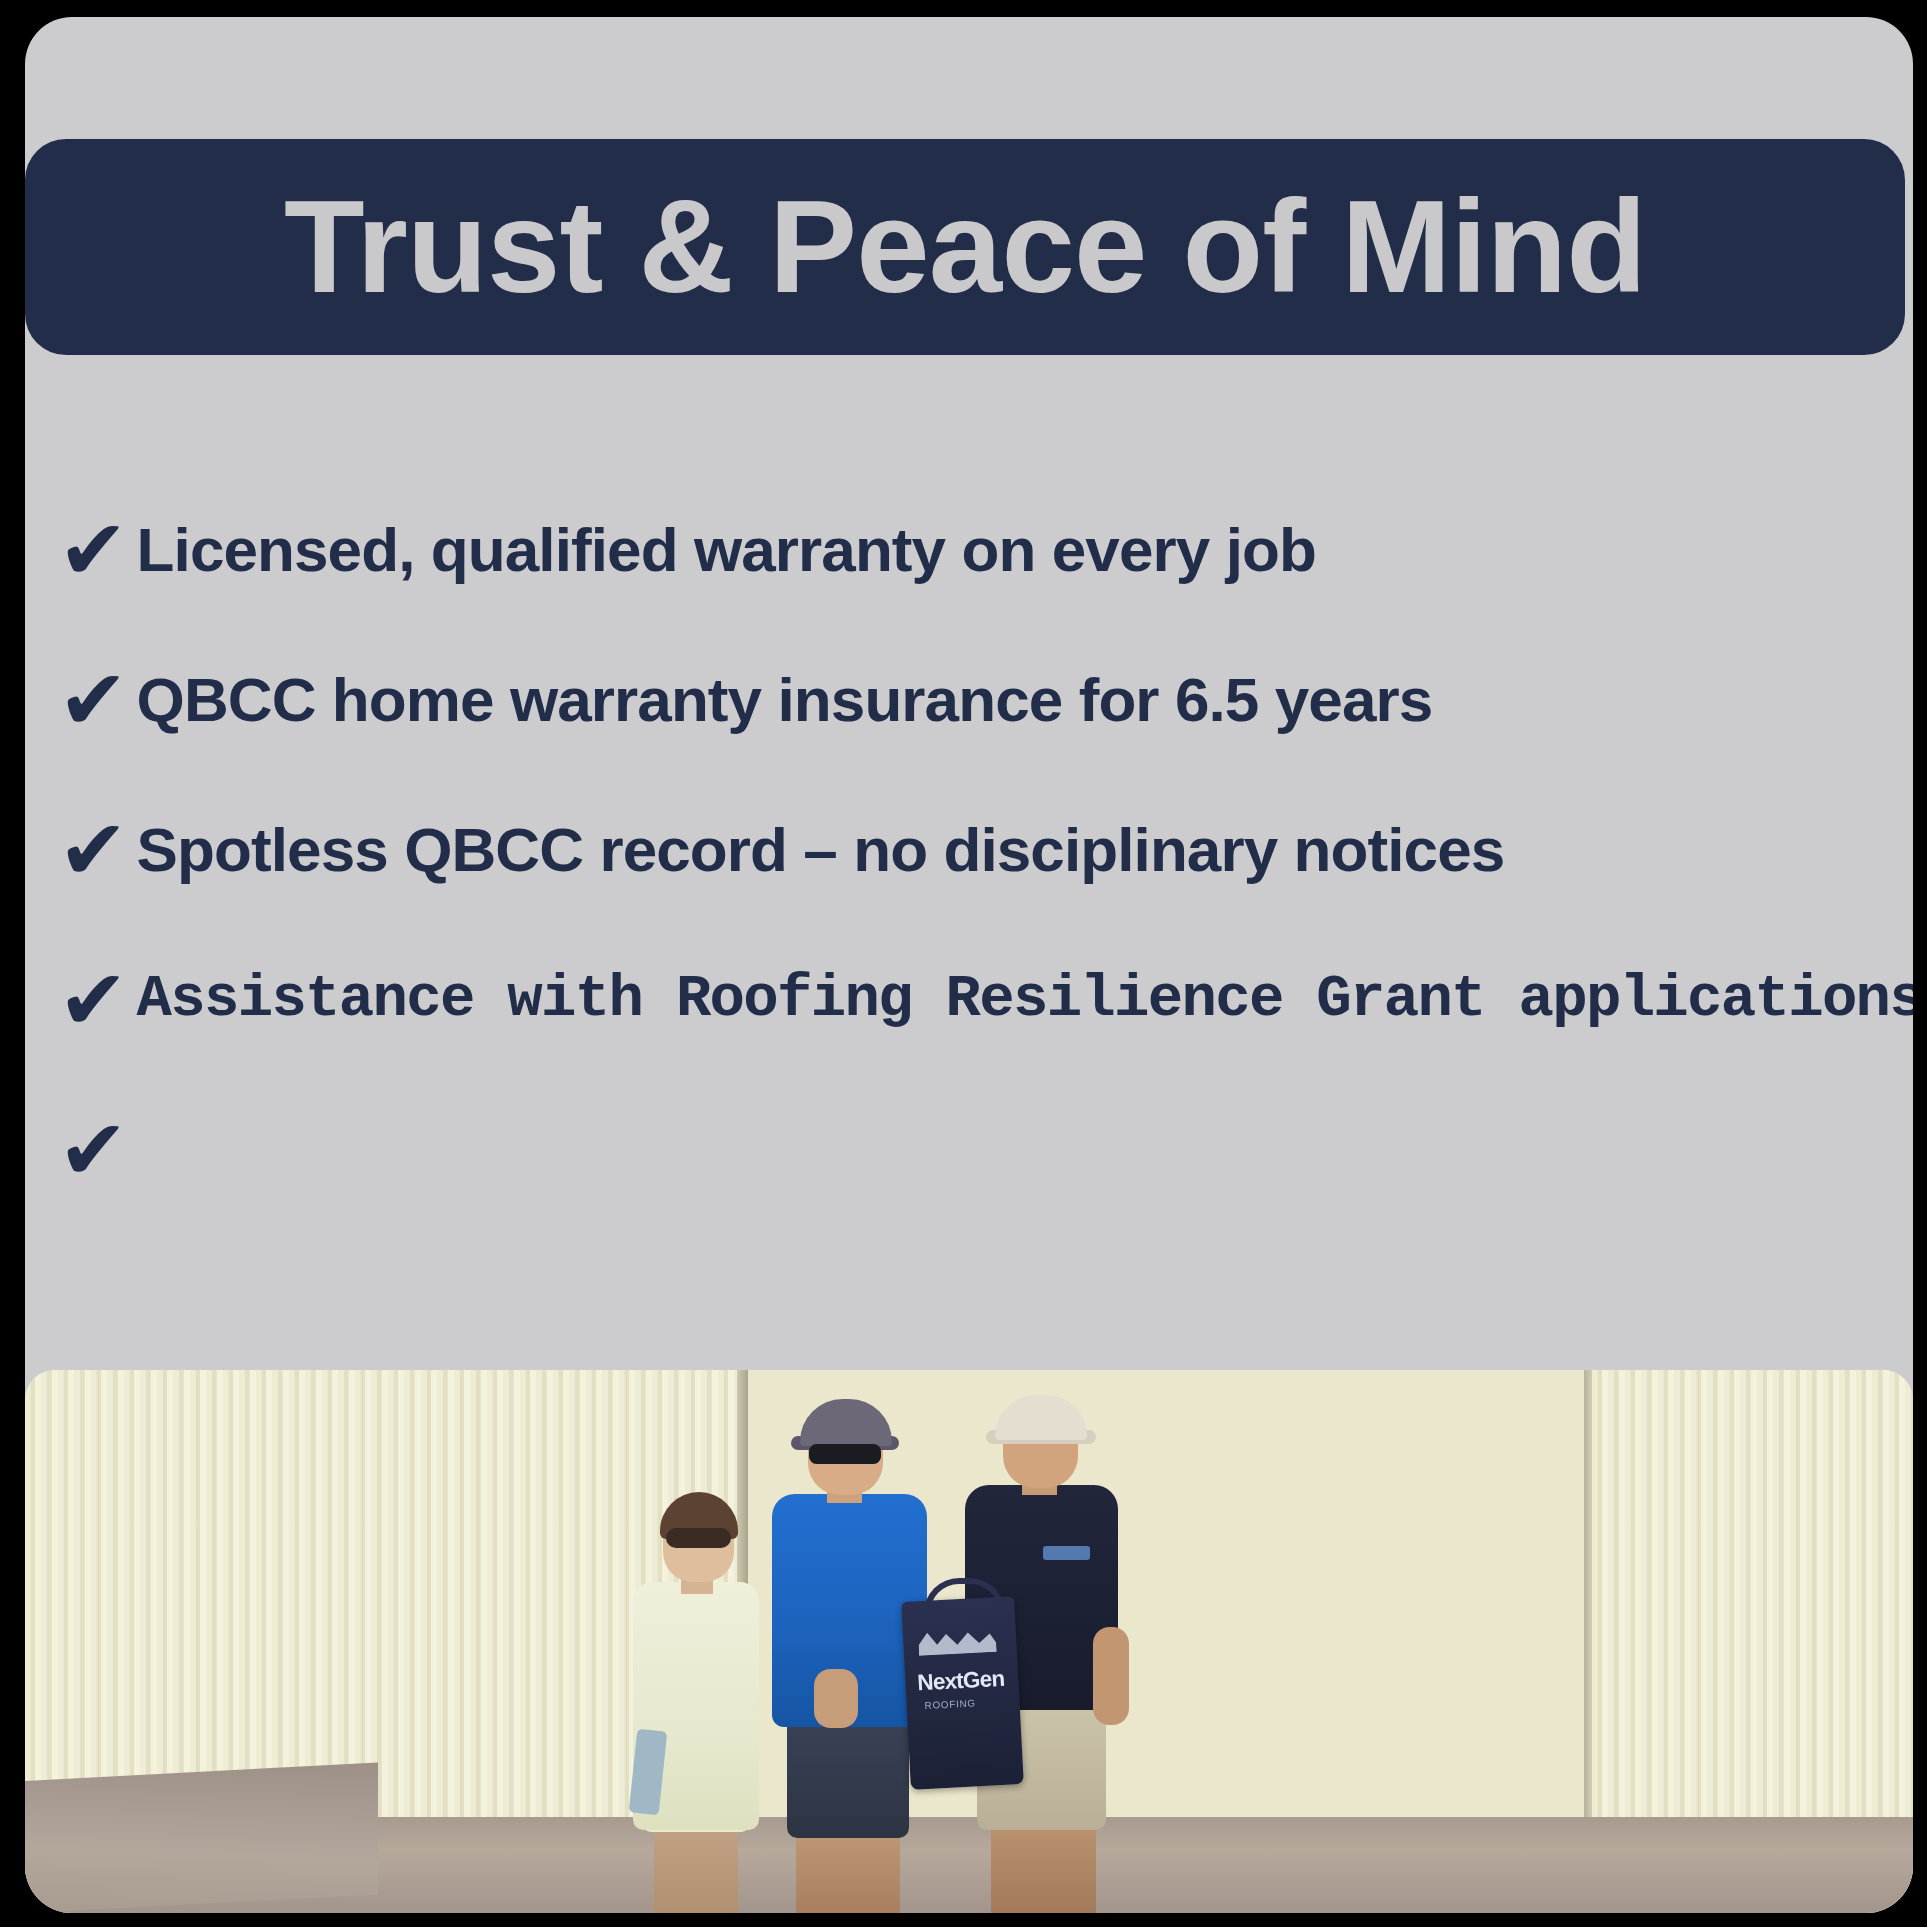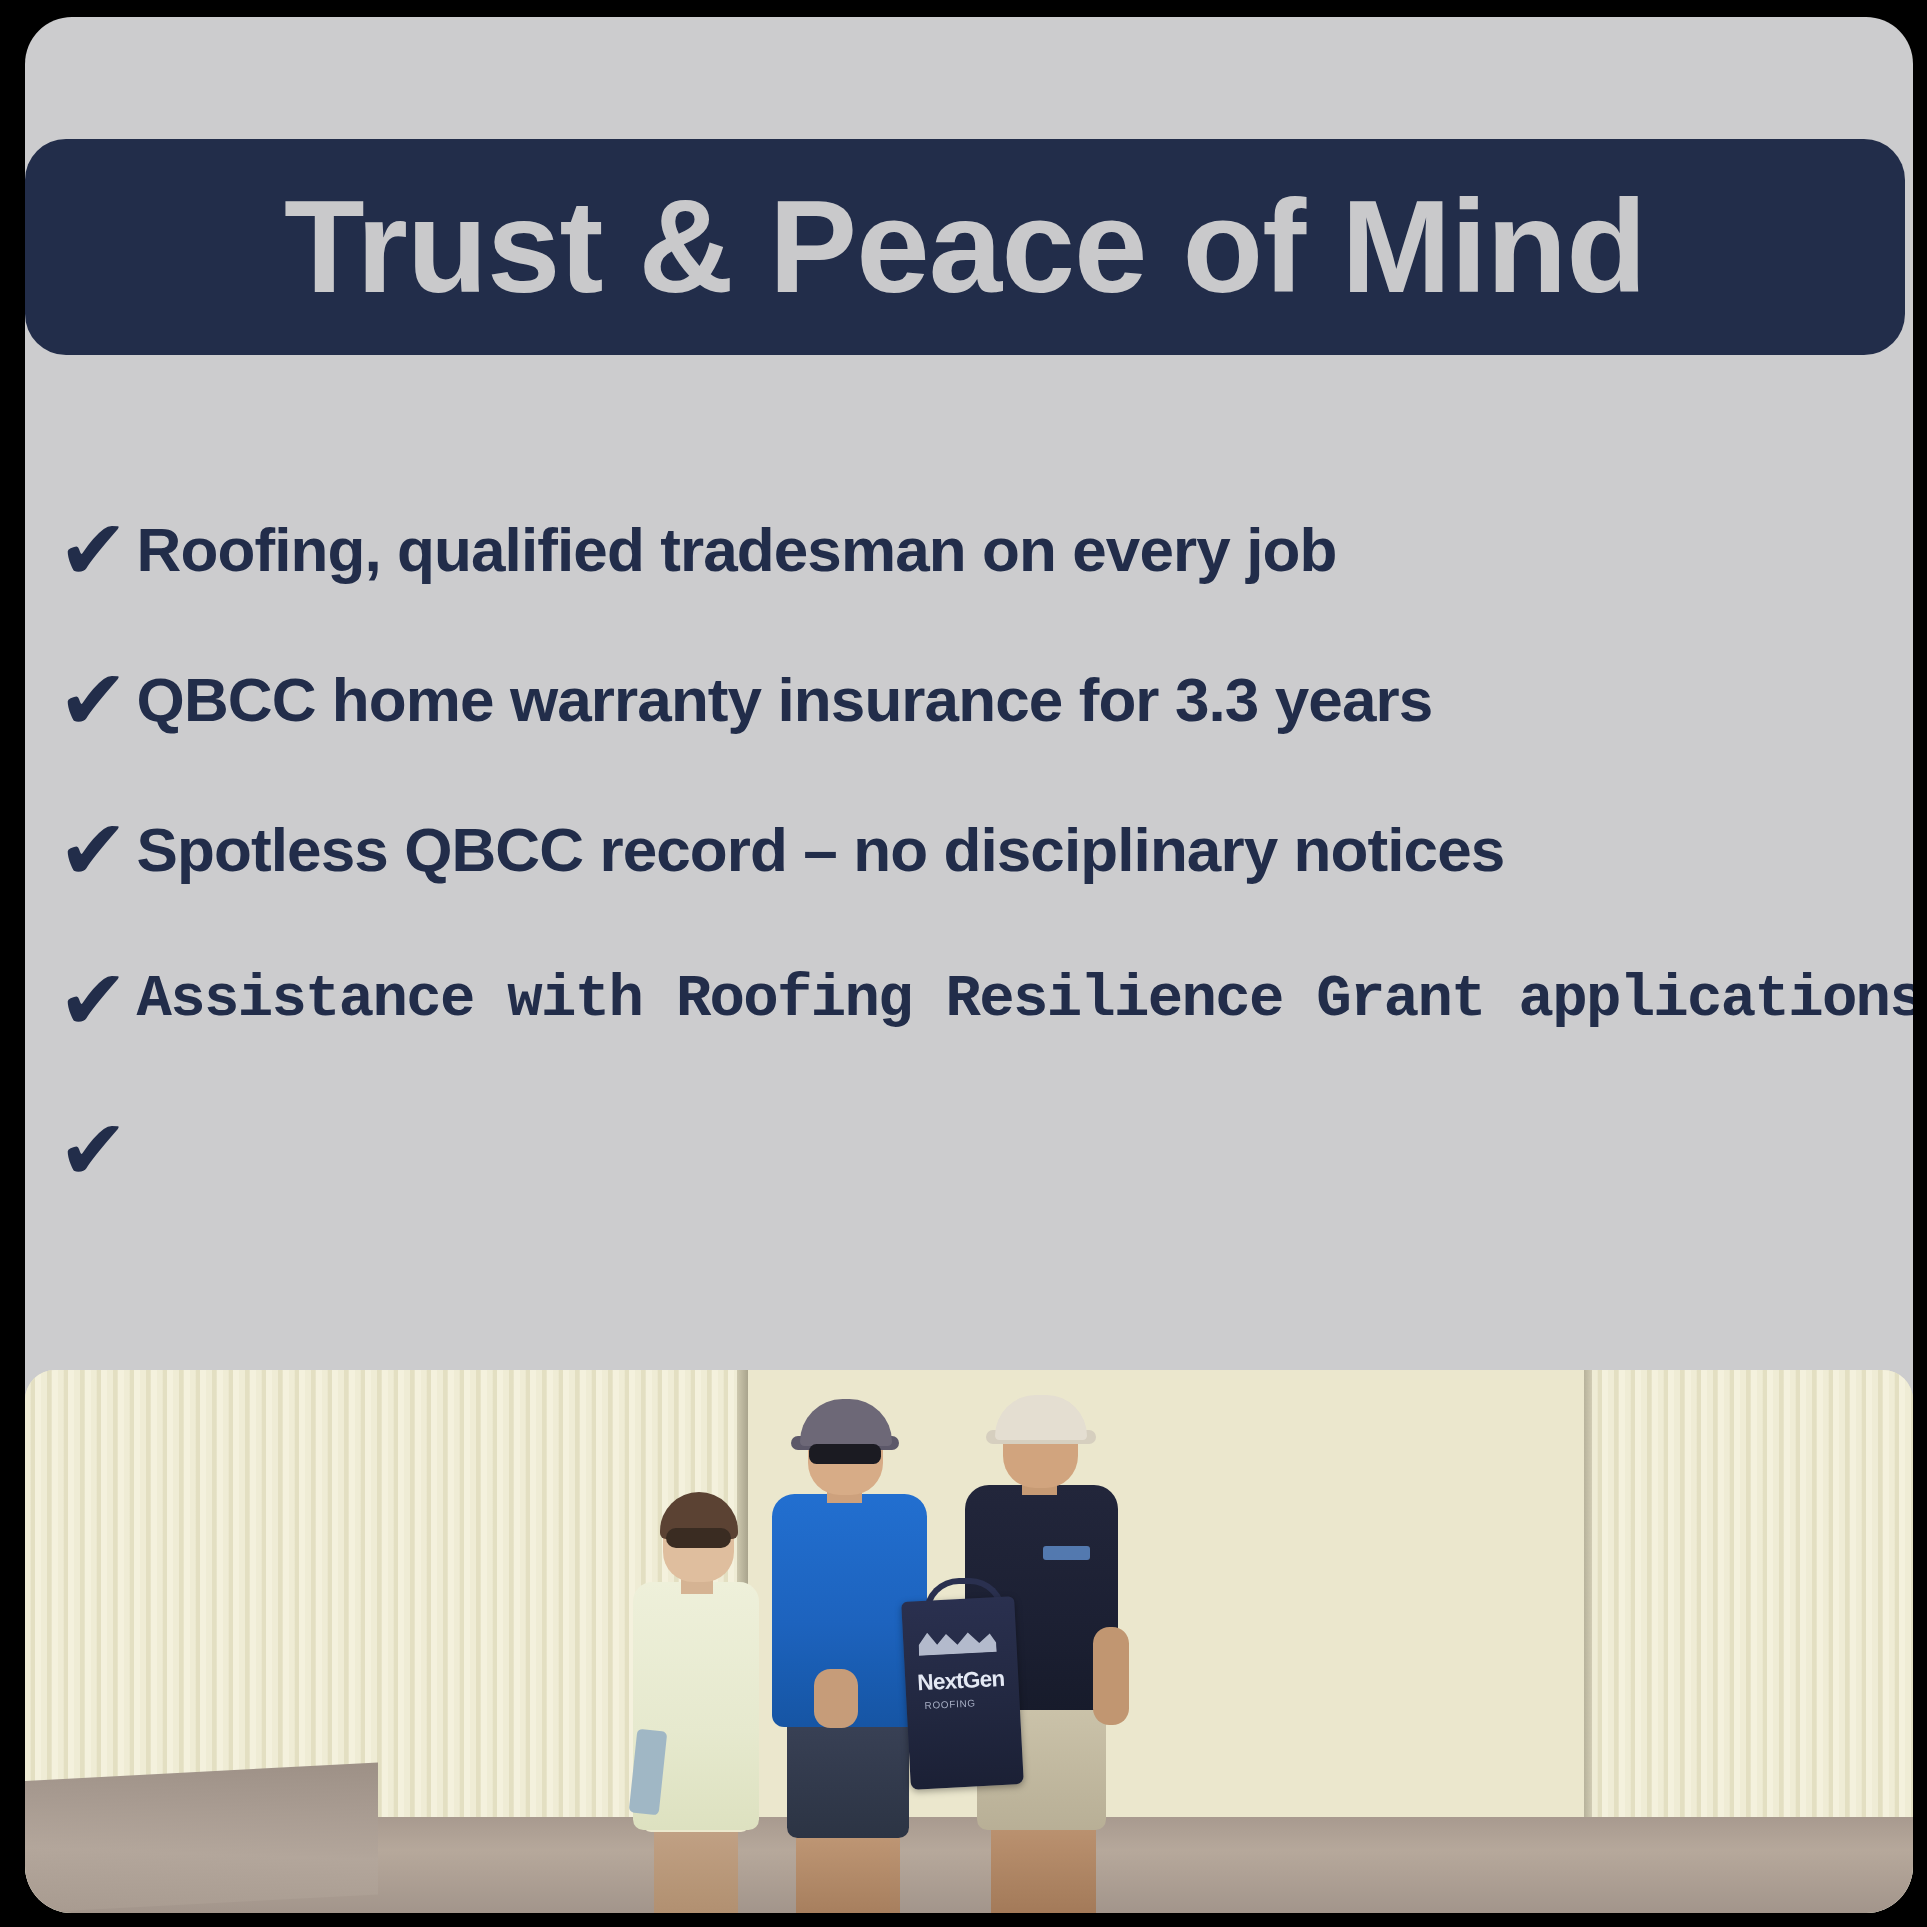--- a/index.html
+++ b/index.html
@@ -341,26 +341,26 @@
   <div id="card">
 
     <div id="header-banner">
       <div id="header-title">Trust &amp; Peace of Mind</div>
     </div>
 
     <div id="benefits-list">
 
       <div class="benefit-row">
         <span class="benefit-check">✔</span>
-        <span class="benefit-text">Roofing, qualified tradesman on every job</span>
+        <span class="benefit-text">Licensed, qualified warranty on every job</span>
       </div>
 
       <div class="benefit-row">
         <span class="benefit-check">✔</span>
-        <span class="benefit-text">QBCC home warranty insurance for 3.3 years</span>
+        <span class="benefit-text">QBCC home warranty insurance for 6.5 years</span>
       </div>
 
       <div class="benefit-row">
         <span class="benefit-check">✔</span>
         <span class="benefit-text">Spotless QBCC record – no disciplinary notices</span>
       </div>
 
       <div class="benefit-row tight">
         <span class="benefit-check">✔</span>
         <span class="benefit-text">Assistance with Roofing Resilience Grant applications</span>

